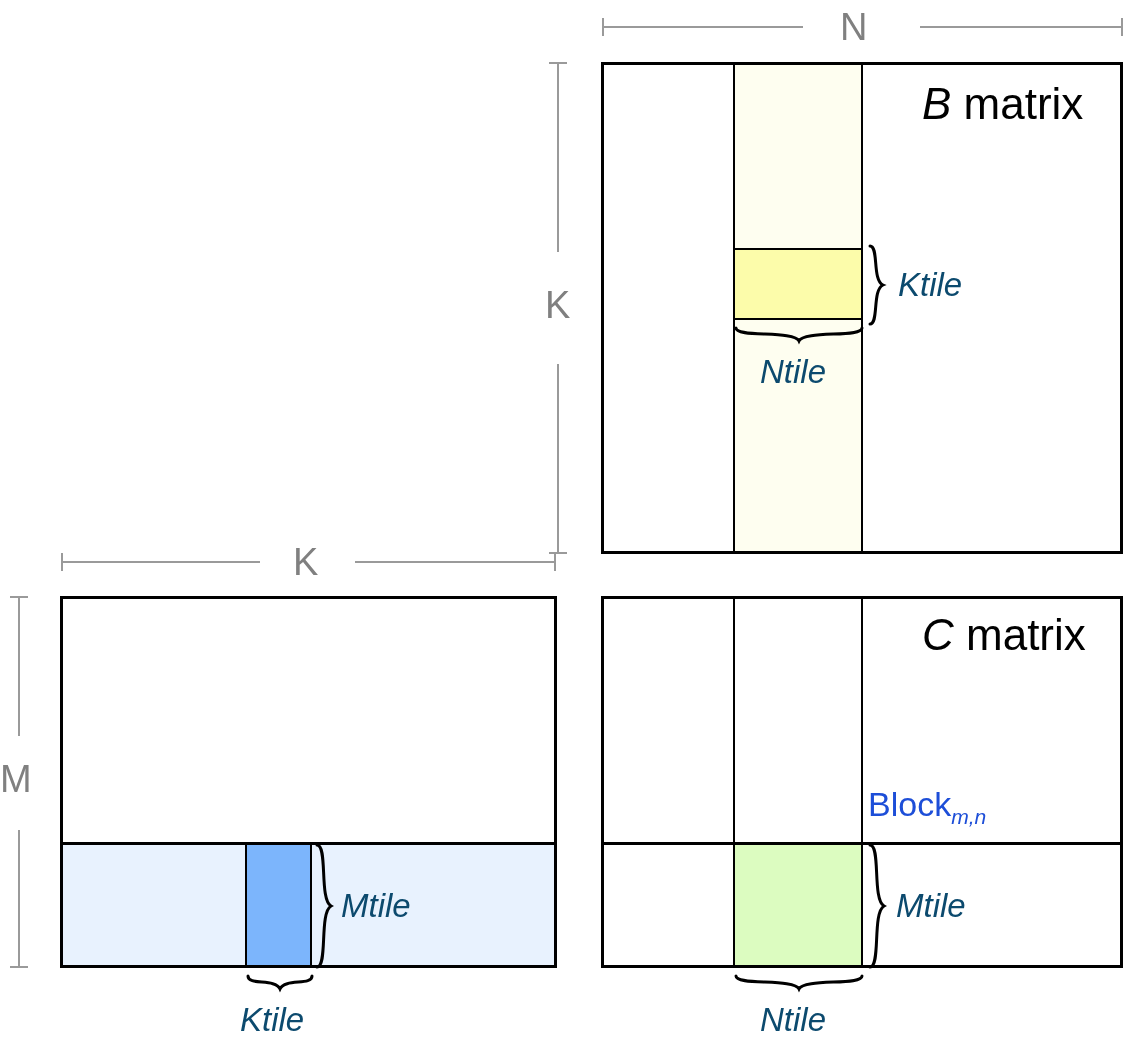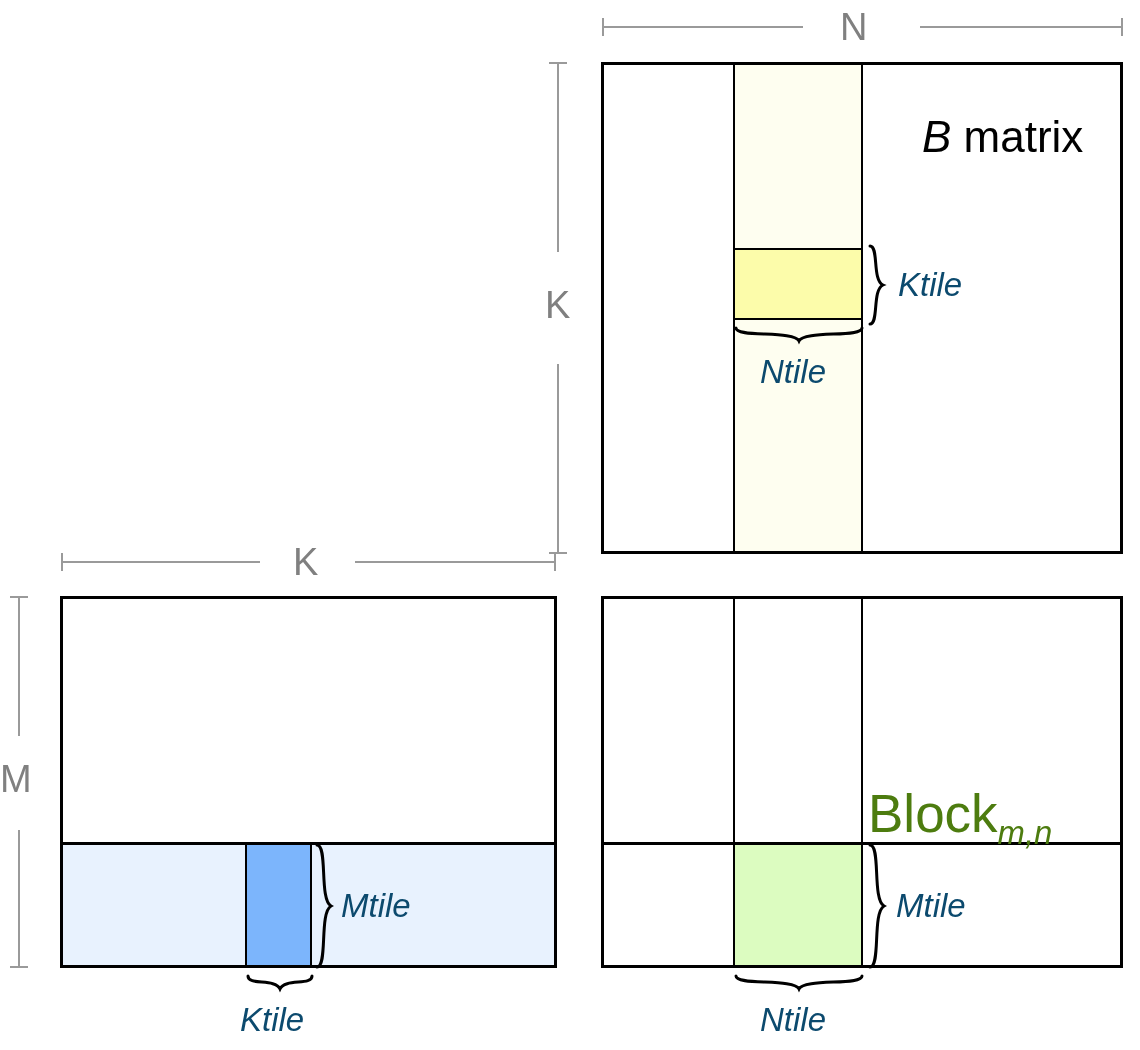--- a/index.html
+++ b/index.html
@@ -82,22 +82,22 @@
     font-style: italic;
     color: #0c4a6e;
     white-space: nowrap;
     line-height: 1;
   }
   .brace {
     position: absolute;
   }
   .blocklabel {
     position: absolute;
-    font-size: 53px;
-    color: #4d7c0f;
+    font-size: 34px;
+    color: #1d4ed8;
     white-space: nowrap;
     line-height: 1;
   }
   .blocklabel sub {
     font-style: italic;
     font-size: 0.62em;
   }
 </style>
 </head>
 <body>
@@ -118,21 +118,21 @@
 
   <div class="mat" style="left:601px; top:62px; width:522px; height:492px;"></div>
 
   <div class="fill" style="left:735px; top:65px; width:126px; height:486px; background:#FEFEF0;"></div>
 
   <div class="vline" style="left:733px; top:65px; height:486px;"></div>
   <div class="vline" style="left:861px; top:65px; height:486px;"></div>
 
   <div class="fill" style="left:733px; top:248px; width:130px; height:72px; background:#FCFCAA; border:2px solid #000000;"></div>
 
-  <div class="mat-title" style="left:922px; top:82px;margin-top:33px;">
+  <div class="mat-title" style="left:922px; top:82px;">
     <span class="it">B</span><span> matrix</span>
   </div>
 
   <svg class="brace" style="left:866px; top:244px;" width="32" height="82" viewBox="0 0 32 82">
     <path d="M4 2 C13 2, 6 36, 17 41 C6 46, 13 80, 4 80" fill="none" stroke="#000000" stroke-width="3" stroke-linecap="round"></path>
   </svg>
   <div class="tile-label" style="left:898px; top:268px;">Ktile</div>
 
   <svg class="brace" style="left:734px; top:324px;" width="130" height="30" viewBox="0 0 130 30">
     <path d="M2 4 C2 14, 60 6, 65 17 C70 6, 128 14, 128 4" fill="none" stroke="#000000" stroke-width="3" stroke-linecap="round"></path>
@@ -172,20 +172,23 @@
 
   <div class="mat" style="left:601px; top:596px; width:522px; height:372px;"></div>
 
   <div class="vline" style="left:733px; top:599px; height:366px;"></div>
   <div class="vline" style="left:861px; top:599px; height:366px;"></div>
 
   <div class="hline" style="left:601px; top:842px; width:522px;"></div>
 
   <div class="fill" style="left:735px; top:845px; width:126px; height:120px; background:#DCFCC0;"></div>
 
+  <div class="mat-title" style="left:922px; top:613px;">
+    <span class="it">C</span><span> matrix</span>
+  </div>
 
   <div class="blocklabel" style="left:868px; top:787px;">
     <span>Block</span><sub>m,n</sub>
   </div>
 
   <svg class="brace" style="left:866px; top:843px;" width="32" height="126" viewBox="0 0 32 126">
     <path d="M4 2 C15 2, 6 56, 18 63 C6 70, 15 124, 4 124" fill="none" stroke="#000000" stroke-width="3" stroke-linecap="round"></path>
   </svg>
   <div class="tile-label" style="left:896px; top:889px;">Mtile</div>
 

